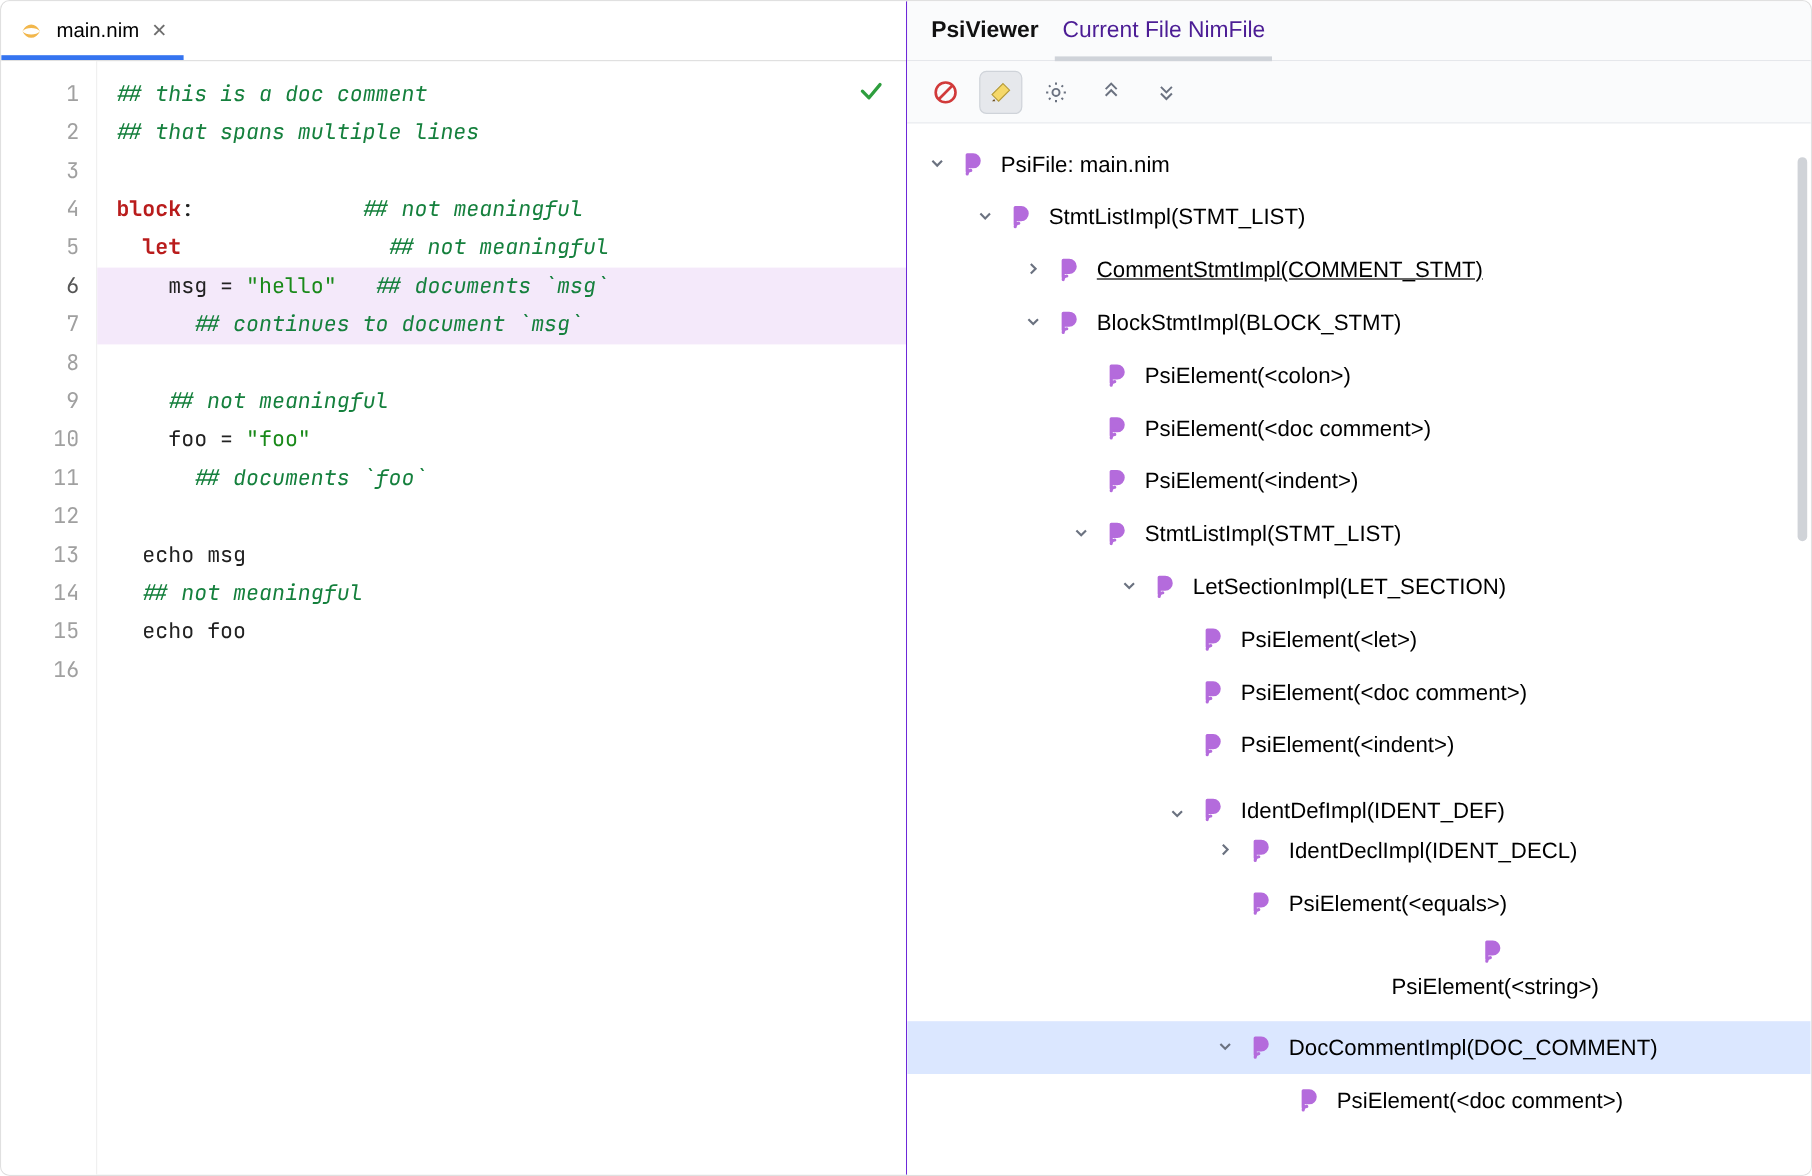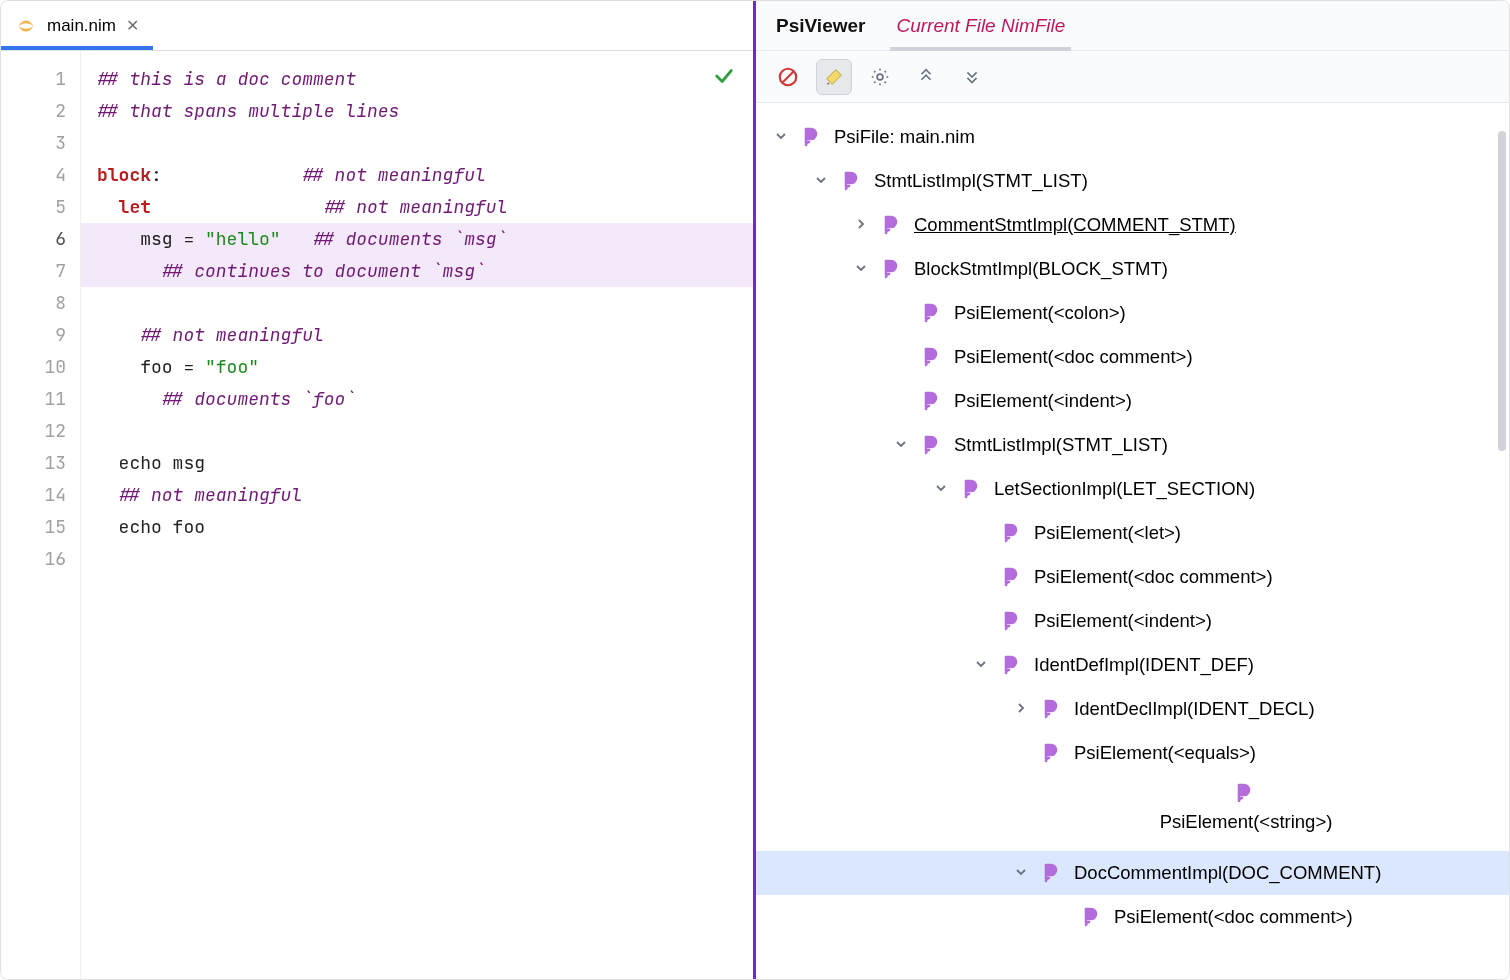--- a/index.html
+++ b/index.html
@@ -12,21 +12,21 @@
     height: 980px;
     overflow: hidden;
     border: 1px solid #e0e0e0;
     border-radius: 8px;
   }
   
   .editor-pane {
     width: 755px;
     display: flex;
     flex-direction: column;
-    border-right: 3px solid #6d28d9;
+    border-right: 1px solid #6d28d9;
   }
   .tab-bar {
     height: 50px;
     display: flex;
     align-items: center;
     border-bottom: 1px solid #e0e0e0;
     background: #fff;
   }
   .tab {
     display: flex;
@@ -84,21 +84,21 @@
     padding-left: 16px;
   }
   .line.current-line {
     background: #f4f6fa;
     margin-left: -16px;
     padding-left: 16px;
   }
   .line.highlight.current-line {
     background: #f4e9fa;
   }
-  .tok-comment { color: #701a75; font-style: italic; }
+  .tok-comment { color: #15803d; font-style: italic; }
   .tok-keyword { color: #b91c1c; font-weight: 600; }
   .tok-string { color: #1a8a1a; }
   .tok-ident { color: #222; }
   .check-icon {
     position: absolute;
     top: 14px; right: 18px;
     color: #2e9e3e;
     font-size: 22px;
   }
 
@@ -106,28 +106,28 @@
   .psi-pane {
     flex: 1;
     display: flex;
     flex-direction: column;
     background: #fafbfc;
   }
   .psi-tabs {
     height: 50px;
     display: flex;
     align-items: center;
-    gap: 31px;
+    gap: 20px;
     padding: 0 20px;
     font-size: 19px;
     border-bottom: 1px solid #e5e7eb;
   }
   .psi-tab { position: relative; height: 100%; display: flex; align-items: center; cursor: pointer; }
   .psi-tab.active { font-weight: 700; color: #111; }
-  .psi-tab.inactive { color: #be185d; font-style: italic; }
+  .psi-tab.inactive { color: #4c1d95; }
   .psi-tab.inactive::after {
     content: "";
     position: absolute;
     left: -6px; right: -6px; bottom: -1px;
     height: 4px;
     background: #cfd3d9;
   }
   .psi-toolbar {
     height: 52px;
     display: flex;
@@ -369,21 +369,21 @@
           </svg></span>
         <span class="label">PsiElement(&lt;doc comment&gt;)</span>
       </div>
       <div class="tnode" style="padding-left: 214px;">
         <span class="arrow"></span>
         <span class="psi-icon"><svg viewBox="0 0 24 24" width="24" height="24">
             <path fill="#b46bdc" d="M8 4v14M8 20c0 0 0-3 3-3M8 4h5a5 5 0 0 1 0 10h-5" stroke="#b46bdc" stroke-width="2.6" stroke-linecap="round"></path>
           </svg></span>
         <span class="label">PsiElement(&lt;indent&gt;)</span>
       </div>
-      <div class="tnode" style="padding-left: 214px;">
+      <div class="tnode" style="padding-left: 214px; align-items: flex-end;">
         <span class="arrow"><svg width="12" height="12" viewBox="0 0 12 12">
             <path d="M2 4l4 4 4-4" fill="none" stroke="#6b7280" stroke-width="1.8"></path>
           </svg></span>
         <span class="psi-icon"><svg viewBox="0 0 24 24" width="24" height="24">
             <path fill="#b46bdc" d="M8 4v14M8 20c0 0 0-3 3-3M8 4h5a5 5 0 0 1 0 10h-5" stroke="#b46bdc" stroke-width="2.6" stroke-linecap="round"></path>
           </svg></span>
         <span class="label">IdentDefImpl(IDENT_DEF)</span>
       </div>
       <div class="tnode" style="padding-left: 254px;">
         <span class="arrow"><svg width="12" height="12" viewBox="0 0 12 12">

